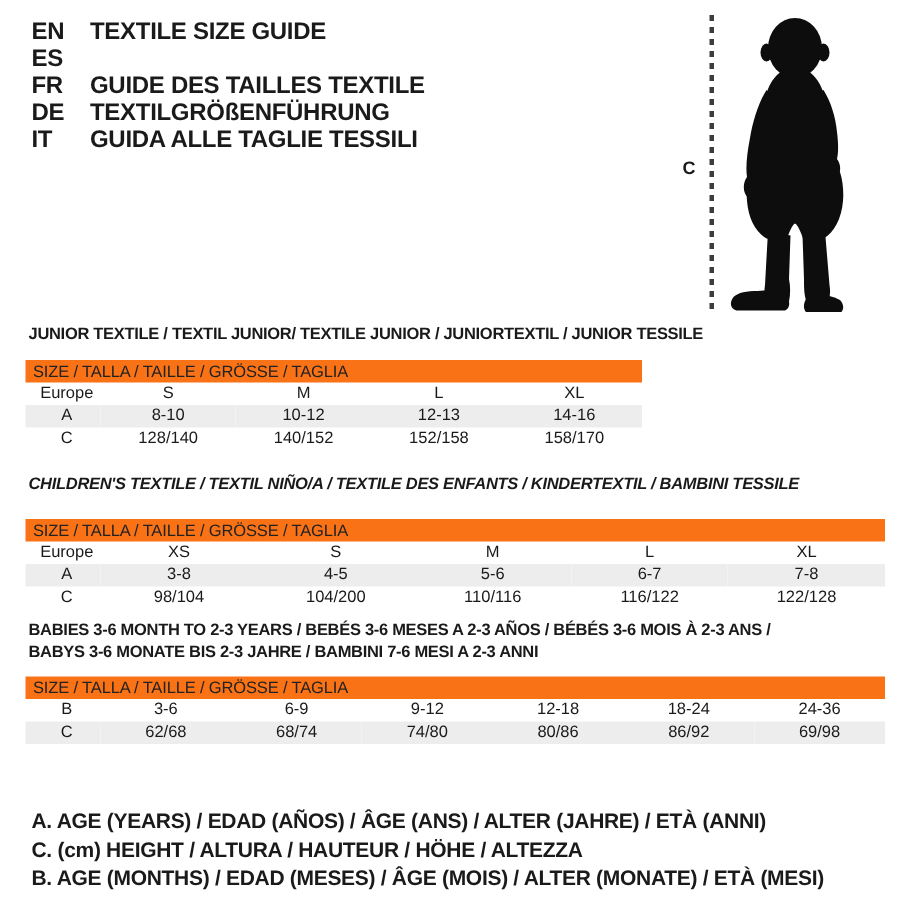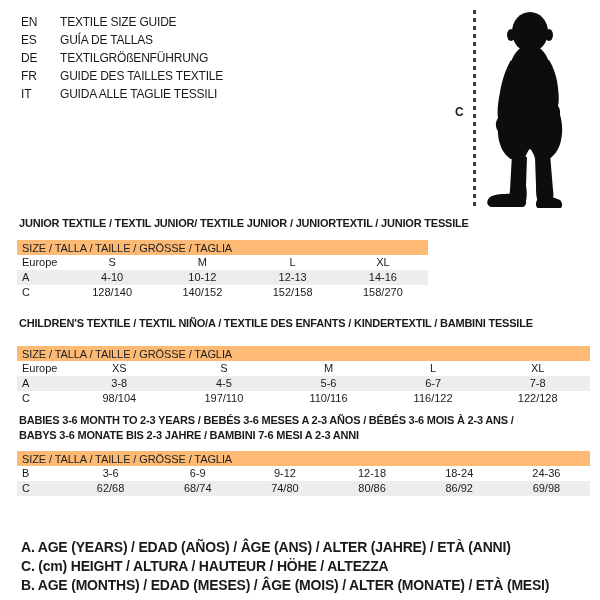--- a/index.html
+++ b/index.html
@@ -3,72 +3,71 @@
 <meta charset="utf-8">
 <style>
   html,body{margin:0;padding:0;}
   body{
     width:600px;height:600px;background:#ffffff;position:relative;overflow:hidden;
     font-family:"Liberation Sans",sans-serif;color:#1a1a1a;
     -webkit-font-smoothing:antialiased;
   }
   
   .lang-list{position:absolute;top:13px;left:21px;}
-  .lang-row{display:flex;font-weight:normal;font-size:12px;line-height:18px;letter-spacing:-0.2px;}
+  .lang-row{display:flex;font-weight:bold;font-size:16px;line-height:18px;letter-spacing:-0.2px;}
   .lang-code{width:39px;flex:0 0 39px;}
   
   .height-line{
     position:absolute;left:473px;top:10px;width:3px;height:197px;
     background:repeating-linear-gradient(to bottom,#3c3c3c 0 4px,transparent 4px 8px);
   }
   .figure-label{position:absolute;left:455px;top:105px;font-weight:bold;font-size:12px;}
   .baby-svg{position:absolute;left:481px;top:8px;}
   
   .sec{position:absolute;left:17px;}
   .s1{top:216px;width:411px;}
   .s2{top:316px;width:573px;}
   .s3{top:413px;width:573px;}
   .sec-title{
     font-weight:bold;font-size:11px;line-height:14px;letter-spacing:-0.2px;
     white-space:nowrap;margin:0 0 10px 2px;
   }
-  .s2 .sec-title{margin-bottom:16px;}
+  .s2 .sec-title{margin-bottom:16px;font-style:italic;}
   .s3 .sec-title{line-height:15px;margin-bottom:8px;}
   table{border-collapse:collapse;table-layout:fixed;width:100%;font-size:11px;}
   th.size-bar{
-    background:#fdba74;height:15px;font-weight:normal;text-align:left;
+    background:#f97316;height:15px;font-weight:normal;text-align:left;
     padding:0 0 0 5px;font-size:11px;letter-spacing:-0.1px;color:#222;
   }
   td{height:15px;line-height:15px;padding:0;text-align:center;white-space:nowrap;}
-  td.lbl{text-align:left;padding-left:5px;}
+  td.lbl{text-align:center;padding-left:5px;}
   tr.alt{background:#ededed;}
   col.c-lbl{width:50px;}
   
   .notes{position:absolute;top:538px;left:21px;}
   .note{font-weight:bold;font-size:14px;line-height:19px;letter-spacing:-0.2px;white-space:nowrap;}
 </style>
 </head>
 <body>
 
 <div class="lang-list">
   <div class="lang-row">
     <span class="lang-code">EN</span>
     <span>TEXTILE SIZE GUIDE</span>
   </div>
   <div class="lang-row">
     <span class="lang-code">ES</span>
-    <span>GUÍA DE TALLAS</span>
+  </div>
+  <div class="lang-row">
+    <span class="lang-code">FR</span>
+    <span>GUIDE DES TAILLES TEXTILE</span>
   </div>
   <div class="lang-row">
     <span class="lang-code">DE</span>
     <span>TEXTILGRÖßENFÜHRUNG</span>
-  </div>
-  <div class="lang-row">
-    <span class="lang-code">FR</span>
-    <span>GUIDE DES TAILLES TEXTILE</span>
   </div>
   <div class="lang-row">
     <span class="lang-code">IT</span>
     <span>GUIDA ALLE TAGLIE TESSILI</span>
   </div>
 </div>
 
 <div class="height-line"></div>
 <div class="figure-label">C</div>
 <svg class="baby-svg" width="95" height="200" viewBox="0 0 95 200" xmlns="http://www.w3.org/2000/svg" fill="#0d0d0d">
@@ -103,31 +102,31 @@
     <tbody>
       <tr>
         <td class="lbl">Europe</td>
         <td>S</td>
         <td>M</td>
         <td>L</td>
         <td>XL</td>
       </tr>
       <tr class="alt">
         <td class="lbl">A</td>
-        <td>4-10</td>
+        <td>8-10</td>
         <td>10-12</td>
         <td>12-13</td>
         <td>14-16</td>
       </tr>
       <tr>
         <td class="lbl">C</td>
         <td>128/140</td>
         <td>140/152</td>
         <td>152/158</td>
-        <td>158/270</td>
+        <td>158/170</td>
       </tr>
     </tbody>
   </table>
 </div>
 
 <div class="sec s2">
   <div class="sec-title">CHILDREN'S TEXTILE / TEXTIL NIÑO/A / TEXTILE DES ENFANTS / KINDERTEXTIL / BAMBINI TESSILE</div>
   <table>
     <colgroup>
         <col class="c-lbl">
@@ -155,21 +154,21 @@
         <td class="lbl">A</td>
         <td>3-8</td>
         <td>4-5</td>
         <td>5-6</td>
         <td>6-7</td>
         <td>7-8</td>
       </tr>
       <tr>
         <td class="lbl">C</td>
         <td>98/104</td>
-        <td>197/110</td>
+        <td>104/200</td>
         <td>110/116</td>
         <td>116/122</td>
         <td>122/128</td>
       </tr>
     </tbody>
   </table>
 </div>
 
 <div class="sec s3">
   <div class="sec-title">

